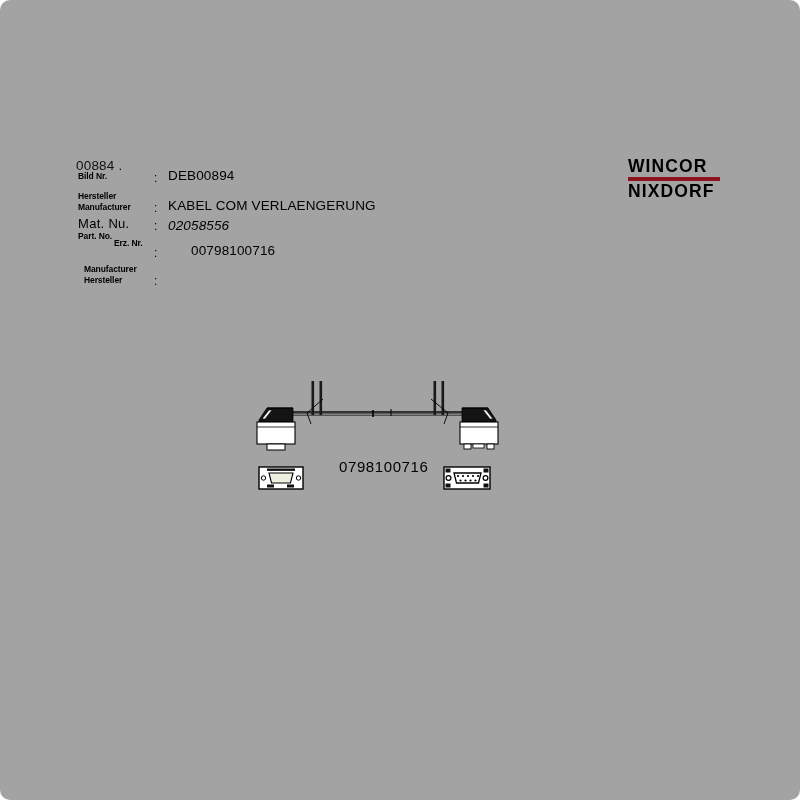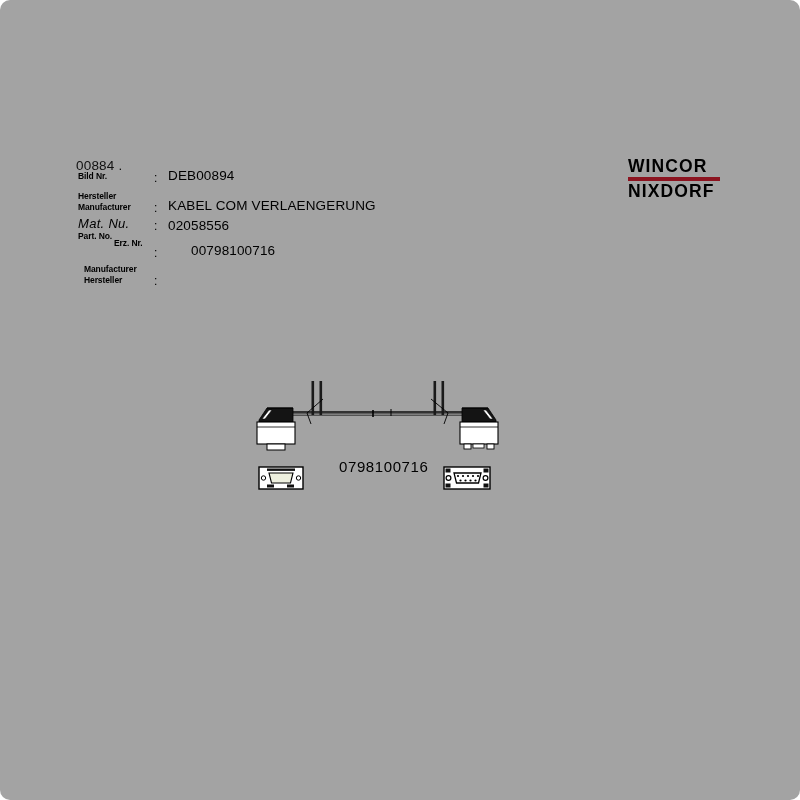--- a/index.html
+++ b/index.html
@@ -74,21 +74,20 @@
     white-space: nowrap;
     color: #000;
   }
   .lbl-big {
     display: block;
     font-size: 13px;
     line-height: 15px;
     letter-spacing: 0.3px;
     white-space: nowrap;
     color: #000;
-    font-style: italic;
   }
   .spec-colon {
     position: absolute;
     left: 76px;
     font-size: 12px;
     color: #000;
   }
   .spec-value {
     position: absolute;
     left: 90px;
@@ -105,21 +104,21 @@
   #row-bild .spec-value  { top: 0px; }
 
   #row-desc   { height: 26px; }
   #row-desc .spec-labels { top: 2px; }
   #row-desc .spec-colon  { top: 11px; }
   #row-desc .spec-value  { top: 8px; }
 
   #row-mat    { height: 22px; }
   #row-mat .spec-labels { top: 0px; }
   #row-mat .spec-colon  { top: 3px; }
-  #row-mat .spec-value  { top: 2px; }
+  #row-mat .spec-value  { top: 2px; font-style: italic; }
 
   #row-erz    { height: 24px; }
   #row-erz .spec-labels { top: 0px; padding-left: 36px; }
   #row-erz .spec-colon  { top: 8px; }
   #row-erz .spec-value  { top: 5px; margin-left: 23px; }
 
   #row-manu   { height: 26px; }
   #row-manu .spec-labels { top: 3px; left: 6px; width: 70px; }
   #row-manu .spec-colon  { top: 12px; }
   #row-manu .spec-value  { top: 8px; }

